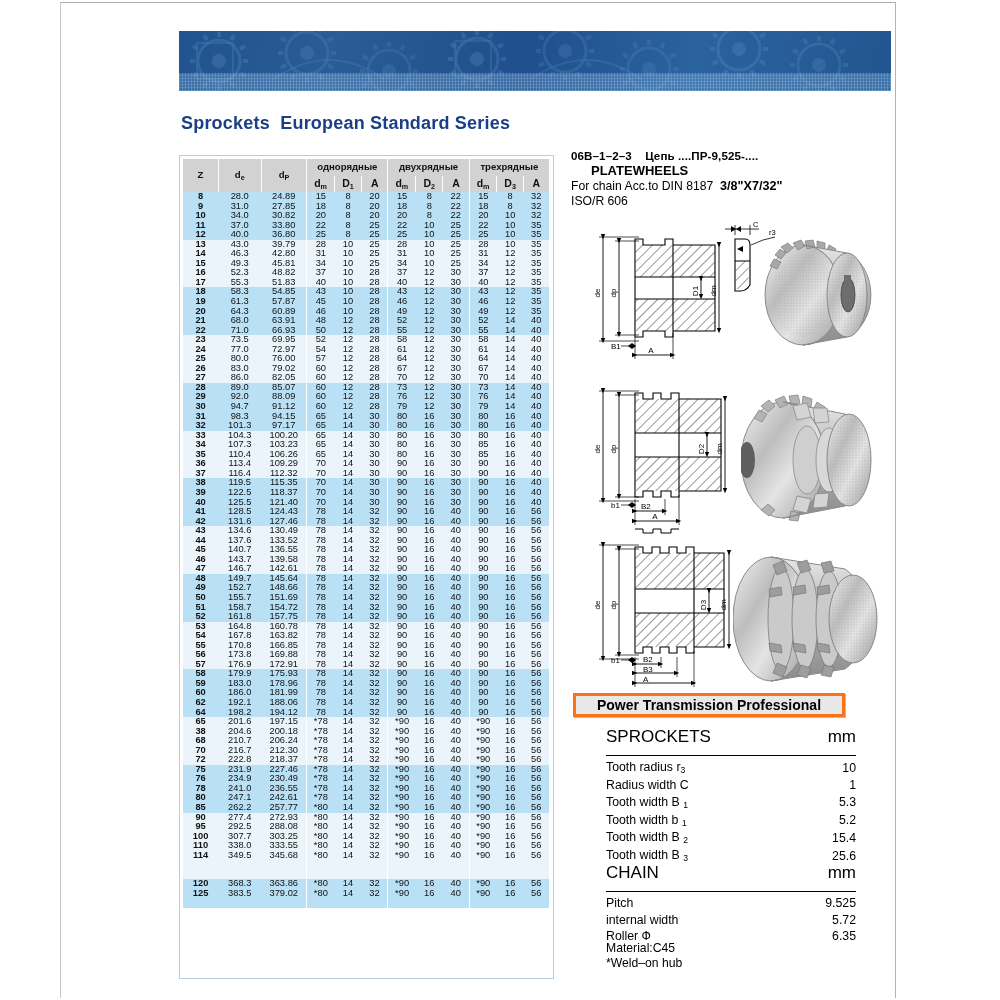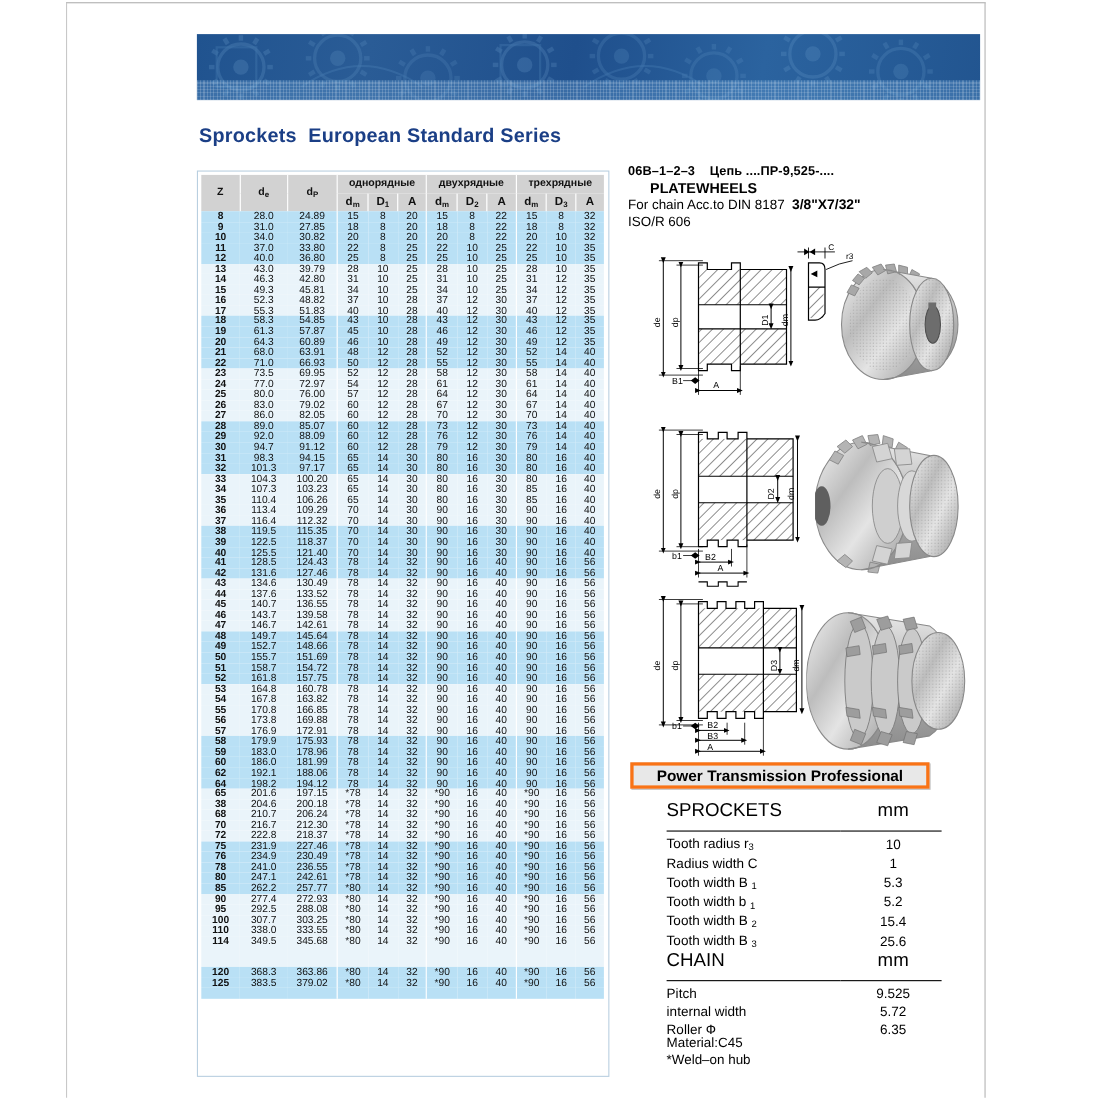--- a/index.html
+++ b/index.html
@@ -102,21 +102,21 @@
     background:#e8e8e8; border:3px solid #f97316;
     display:flex; align-items:center; justify-content:center;
     font-size:14px; font-weight:bold; color:#000;
     box-shadow:1px 1px 0 #bdbdbd;
   }
 
   
   #spectab { position:absolute; left:545px; top:726px; width:250px; }
   #spectab table { border-collapse:collapse; width:100%; }
   #spectab td { font-size:12.3px; color:#000; padding:1.4px 0; line-height:14px; }
-  #spectab td.val { text-align:center; padding-left:4px; width:92px; }
+  #spectab td.val { text-align:right; padding-left:4px; width:92px; }
   #spectab tr.hdr td { font-weight:normal; border-bottom:1.6px solid #000; padding-bottom:11px; font-size:17px; }
   #spectab tr.pad td { height:3px; padding:0; }
   .sb { font-size:8.6px; position:relative; top:2px; }
   .note { position:absolute; left:545px; top:938px; font-size:12.2px; color:#000; line-height:15px; }
 </style>
 </head>
 <body>
 
 <div id="page">
 

